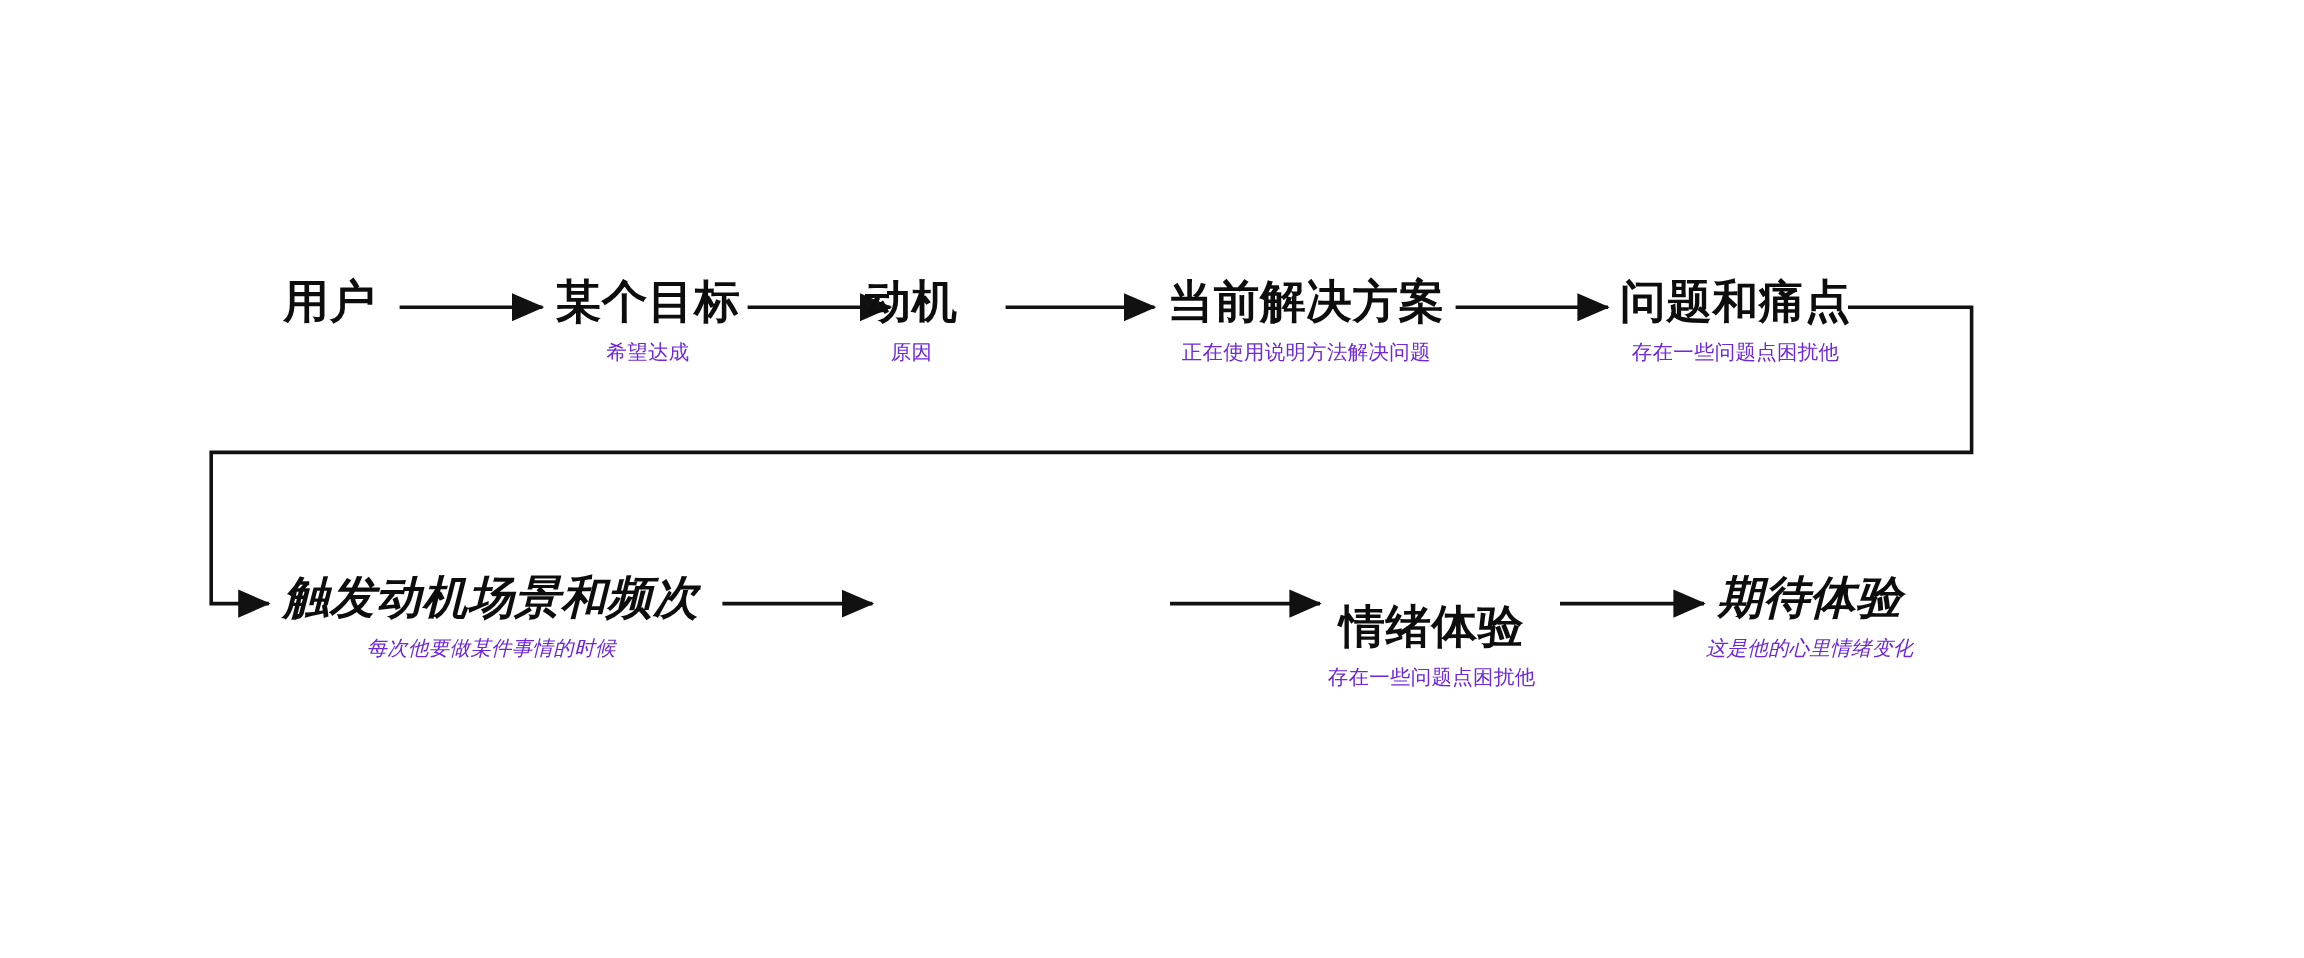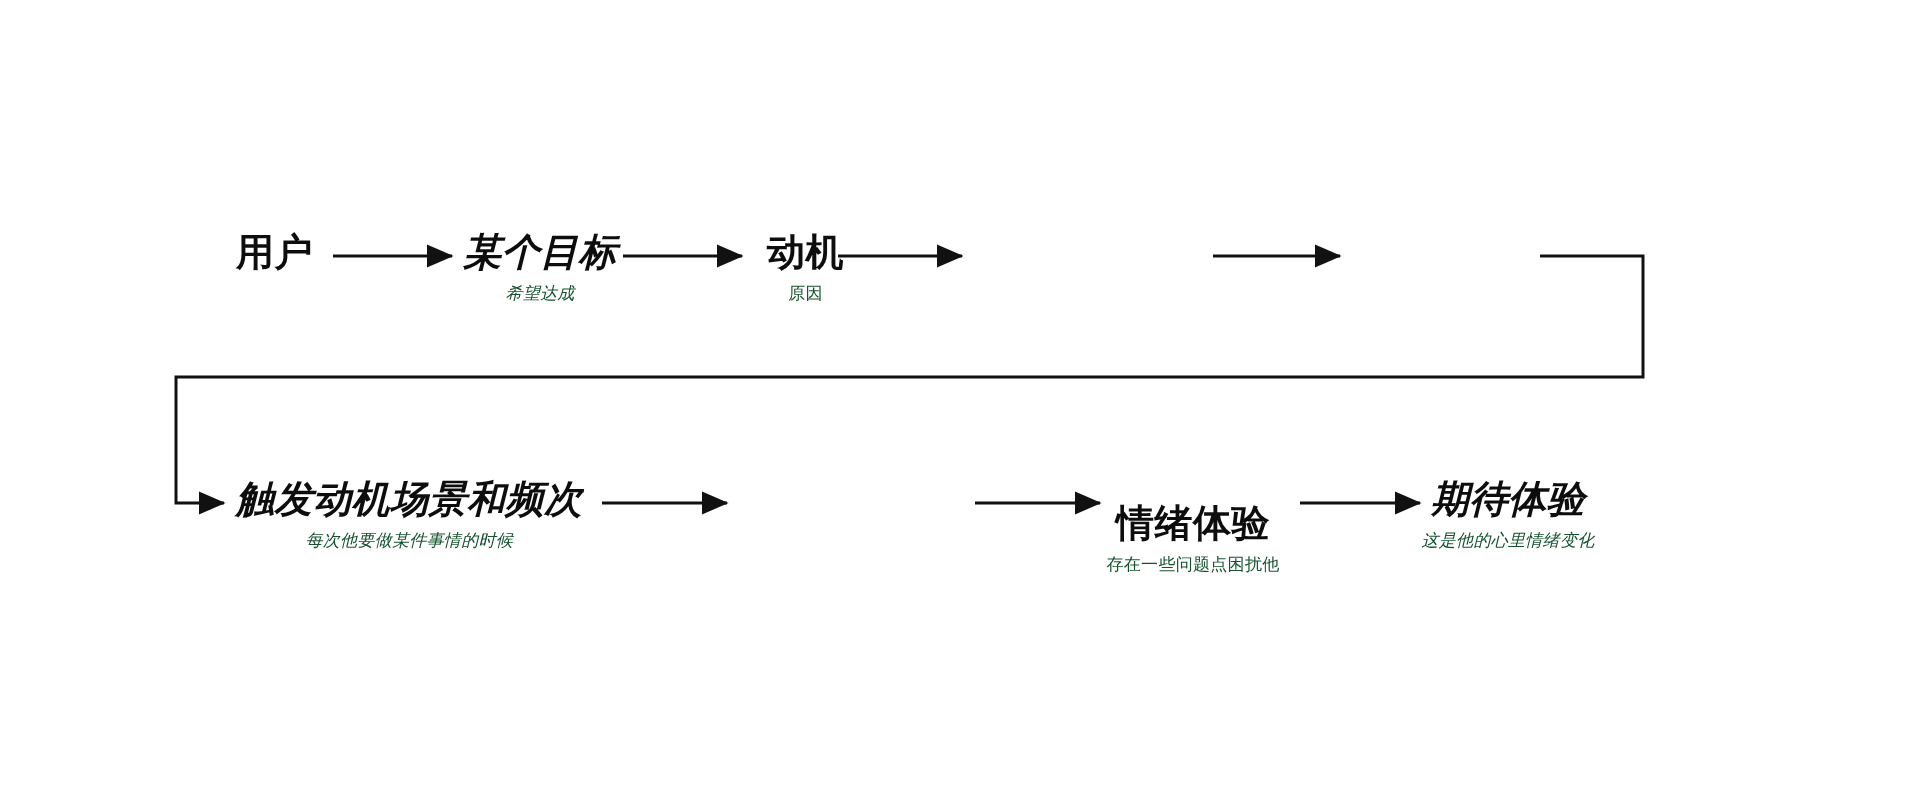--- a/index.html
+++ b/index.html
@@ -47,21 +47,21 @@
     line-height: 1.0;
     letter-spacing: 0.5px;
     white-space: nowrap;
   }
 
   .node-sub {
     position: absolute;
     top: 52px;
     font-size: 17px;
     font-weight: 400;
-    color: #14532d;
+    color: #6d28d9;
     line-height: 1.0;
     white-space: nowrap;
     letter-spacing: 0.3px;
   }
 
   .sub-center {
     left: 50%;
     transform: translateX(-50%);
   }
 </style>
@@ -92,31 +92,39 @@
     <line x1="975" y1="503" x2="1100" y2="503" stroke="#111111" stroke-width="3" marker-end="url(#arrowhead)"></line>
 
     <line x1="1300" y1="503" x2="1420" y2="503" stroke="#111111" stroke-width="3" marker-end="url(#arrowhead)"></line>
   </svg>
 
   <div class="node" style="left:236px; top:233px;">
     <div class="node-title">用户</div>
     <div class="node-sub sub-center"></div>
   </div>
 
-  <div class="node" style="left:463px; top:233px;font-style:italic;">
+  <div class="node" style="left:463px; top:233px;">
     <div class="node-title">某个目标</div>
     <div class="node-sub sub-center">希望达成</div>
   </div>
 
-  <div class="node" style="left:767px; top:233px;">
+  <div class="node" style="left:721px; top:233px;">
     <div class="node-title">动机</div>
     <div class="node-sub sub-center">原因</div>
   </div>
 
+  <div class="node" style="left:973px; top:233px;">
+    <div class="node-title">当前解决方案</div>
+    <div class="node-sub sub-center">正在使用说明方法解决问题</div>
+  </div>
 
+  <div class="node" style="left:1350px; top:233px;">
+    <div class="node-title">问题和痛点</div>
+    <div class="node-sub sub-center">存在一些问题点困扰他</div>
+  </div>
 
   <div class="node" style="left:236px; top:480px;font-style:italic;">
     <div class="node-title">触发动机场景和频次</div>
     <div class="node-sub sub-center">每次他要做某件事情的时候</div>
   </div>
 
 
   <div class="node" style="left:1116px; top:480px;margin-top:24px;">
     <div class="node-title">情绪体验</div>
     <div class="node-sub sub-center">存在一些问题点困扰他</div>

